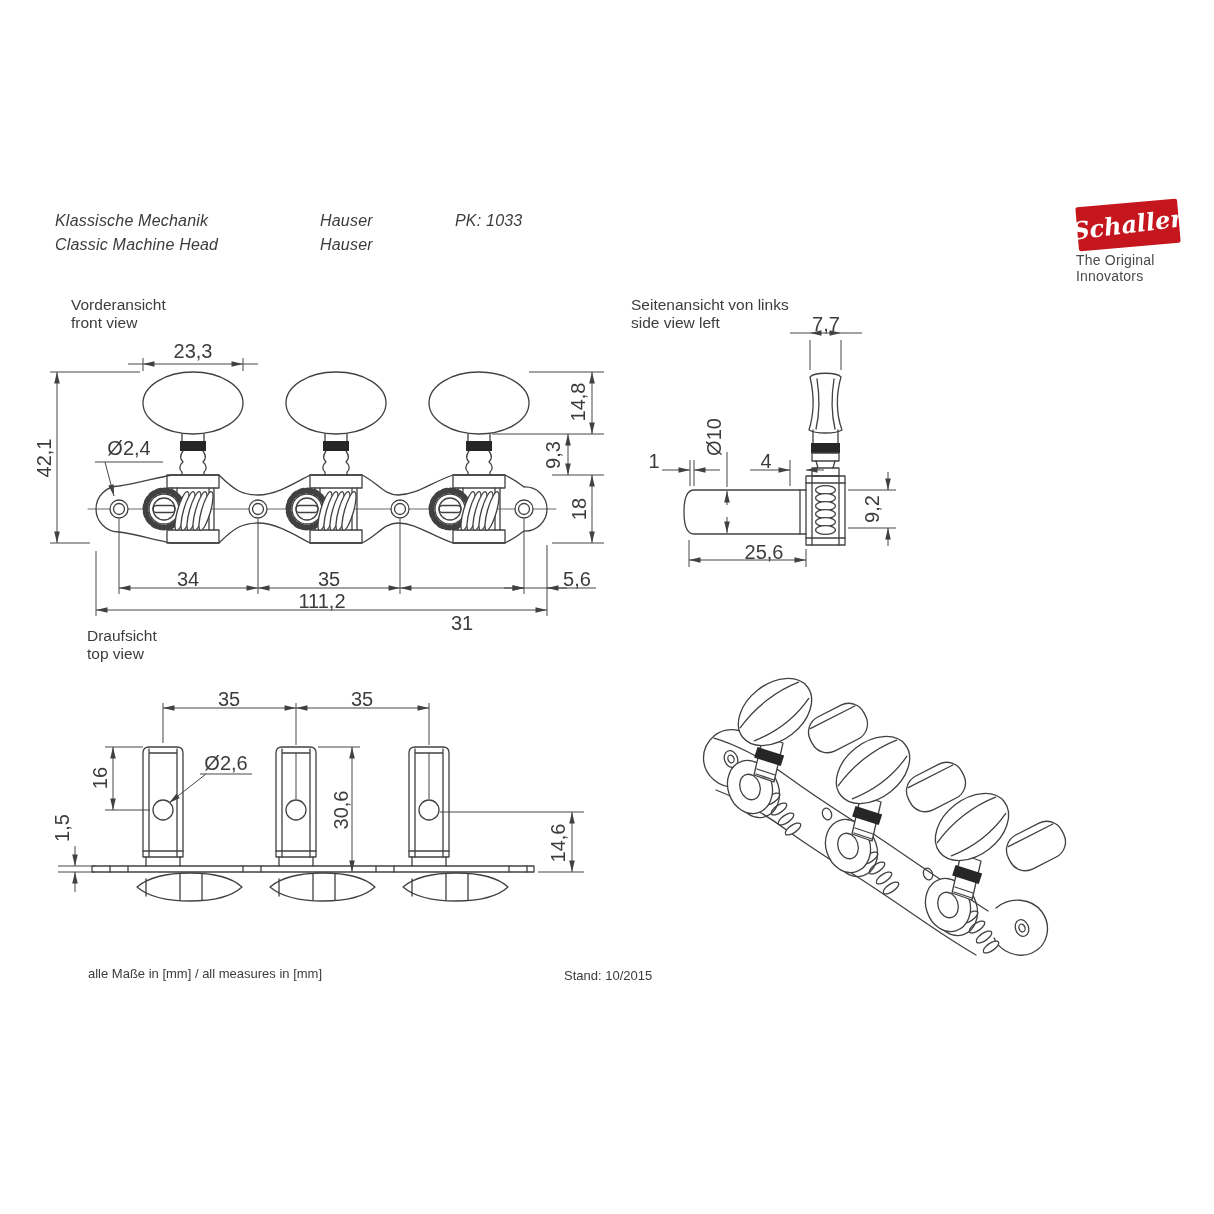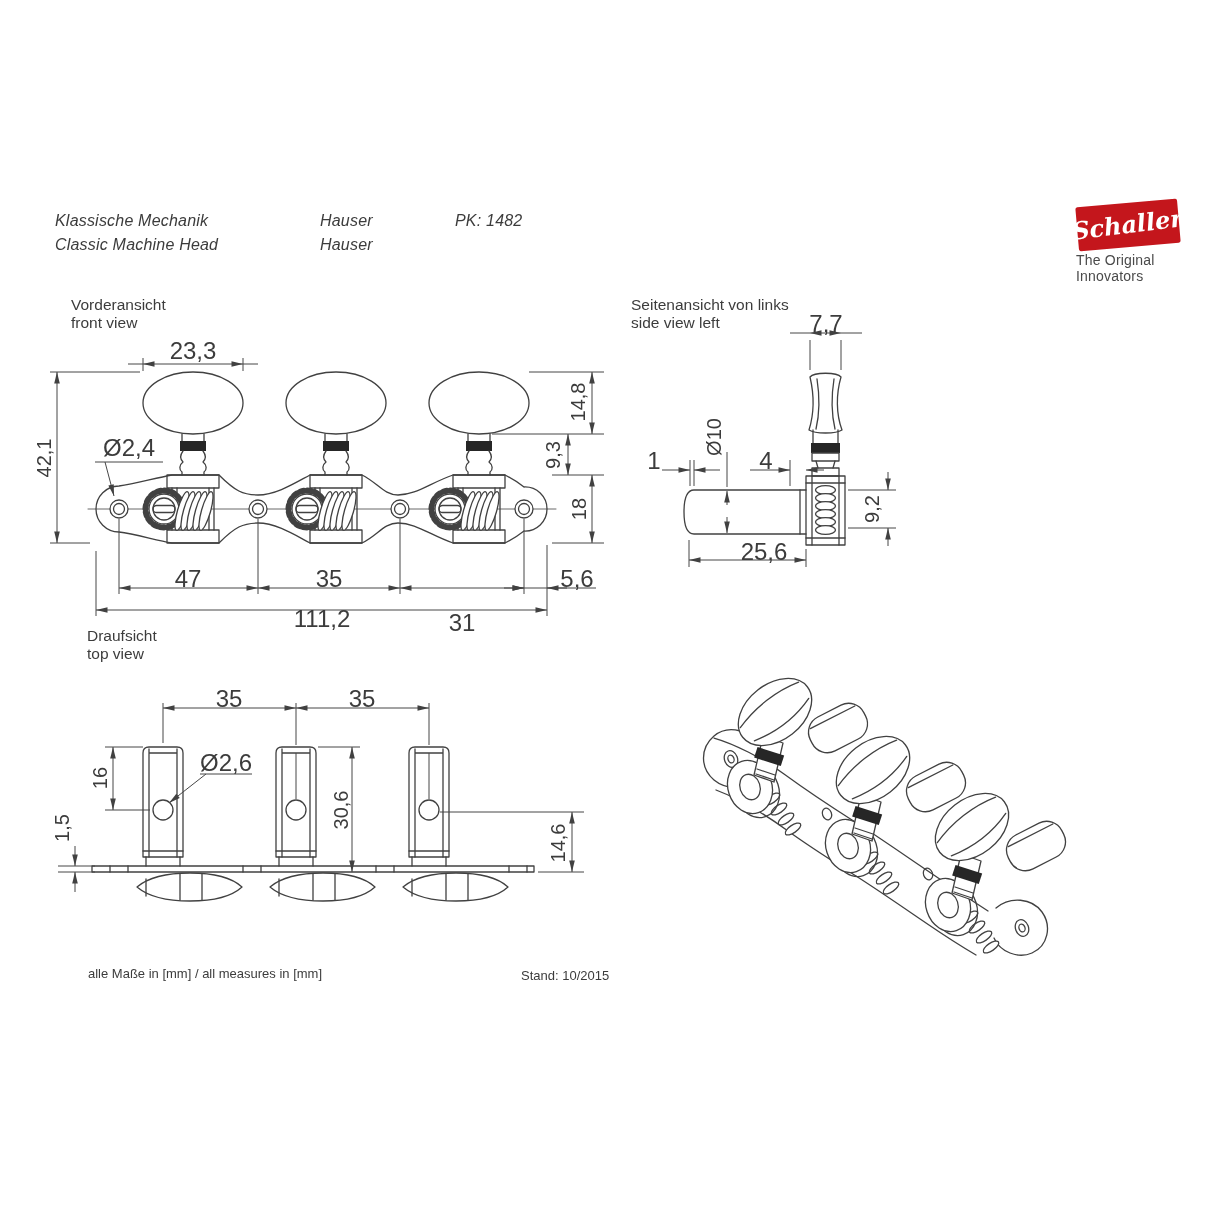--- a/index.html
+++ b/index.html
@@ -2,21 +2,21 @@
 <html><head>
 <meta charset="utf-8">
 <style>
   html,body{margin:0;padding:0;background:#fff;}
   .sheet{position:relative;width:1214px;height:1214px;background:#fff;overflow:hidden;
          font-family:"Liberation Sans",sans-serif;color:#3c3c3c;}
   .sheet>svg{position:absolute;left:0;top:0;}
   .t{position:absolute;white-space:nowrap;}
   .h{font-size:16px;letter-spacing:.2px;font-style:italic;}
   .lbl{font-size:15.5px;line-height:18px;}
-  .dim{font-size:24px;transform:translate(-50%,-50%);}
+  .dim{font-size:20px;transform:translate(-50%,-50%);}
   .dimv{font-size:20px;transform:translate(-50%,-50%) rotate(-90deg);}
   .ft{font-size:13px;}
   .logo{position:absolute;left:1076px;top:200px;width:106px;height:70px;}
   .logo-box{position:absolute;left:1px;top:3px;width:102px;height:44px;background:#c4161c;
             transform:rotate(-5deg);border-radius:2px;display:flex;align-items:center;justify-content:center;}
   .logo-brand{font-family:"DejaVu Serif",serif;font-style:italic;font-weight:bold;color:#fff;
               font-size:24px;transform:rotate(-2deg);line-height:1;}
   .logo-tagline{position:absolute;left:0;top:52px;width:106px;text-align:left;font-size:14px;
                 color:#4a4a4a;letter-spacing:.2px;}
 </style>
@@ -341,21 +341,21 @@
       </g>
           </g>
     </g>
   </g>
 </svg>
 
   <div class="t h" style="left:55px;top:212px;">Klassische Mechanik</div>
   <div class="t h" style="left:55px;top:236px;">Classic Machine Head</div>
   <div class="t h" style="left:320px;top:212px;">Hauser</div>
   <div class="t h" style="left:320px;top:236px;">Hauser</div>
-  <div class="t h" style="left:455px;top:212px;">PK: 1482</div>
+  <div class="t h" style="left:455px;top:212px;">PK: 1033</div>
 
   <div class="logo">
     <div class="logo-box" style="background: rgb(196, 22, 28);">
       <span class="logo-brand">Schaller</span>
     </div>
     <div class="logo-tagline">The Original Innovators</div>
   </div>
 
   <div class="t lbl" style="left:71px;top:296px;">Vorderansicht</div>
   <div class="t lbl" style="left:71px;top:314px;">front view</div>
@@ -363,37 +363,37 @@
   <div class="t lbl" style="left:631px;top:314px;">side view left</div>
   <div class="t lbl" style="left:87px;top:627px;">Draufsicht</div>
   <div class="t lbl" style="left:87px;top:645px;">top view</div>
 
   <div class="t dim" style="left:193px;top:351px;">23,3</div>
   <div class="t dimv" style="left:44px;top:458px;">42,1</div>
   <div class="t dim" style="left:129px;top:448px;text-align:center;">Ø2,4</div>
   <div class="t dimv" style="left:578px;top:402px;">14,8</div>
   <div class="t dimv" style="left:553px;top:455px;">9,3</div>
   <div class="t dimv" style="left:579px;top:509px;">18</div>
-  <div class="t dim" style="left:188px;top:579px;">47</div>
+  <div class="t dim" style="left:188px;top:579px;">34</div>
   <div class="t dim" style="left:329px;top:579px;">35</div>
   <div class="t dim" style="left:462px;top:579px;margin-top:44px;">31</div>
   <div class="t dim" style="left:577px;top:579px;">5,6</div>
-  <div class="t dim" style="left:322px;top:619px;text-align:center;">111,2</div>
+  <div class="t dim" style="left:322px;top:601px;text-align:center;">111,2</div>
 
   <div class="t dim" style="left:826px;top:324px;">7,7</div>
   <div class="t dimv" style="left:714px;top:437px;">Ø10</div>
   <div class="t dim" style="left:654px;top:461px;">1</div>
   <div class="t dim" style="left:766px;top:461px;">4</div>
   <div class="t dim" style="left:748px;top:552px;margin-left:16px;">25,6</div>
   <div class="t dimv" style="left:872px;top:509px;">9,2</div>
 
   <div class="t dim" style="left:229px;top:699px;">35</div>
   <div class="t dim" style="left:362px;top:699px;">35</div>
   <div class="t dimv" style="left:100px;top:778px;">16</div>
   <div class="t dim" style="left:226px;top:763px;">Ø2,6</div>
   <div class="t dimv" style="left:341px;top:810px;">30,6</div>
   <div class="t dimv" style="left:62px;top:828px;">1,5</div>
   <div class="t dimv" style="left:558px;top:843px;">14,6</div>
 
   <div class="t ft" style="left:88px;top:966px;">alle Maße in [mm] / all measures in [mm]</div>
-  <div class="t ft" style="left:521px;top:968px;">Stand: 10/2015</div>
+  <div class="t ft" style="left:564px;top:968px;">Stand: 10/2015</div>
 
 </div>
 
 </body></html>

